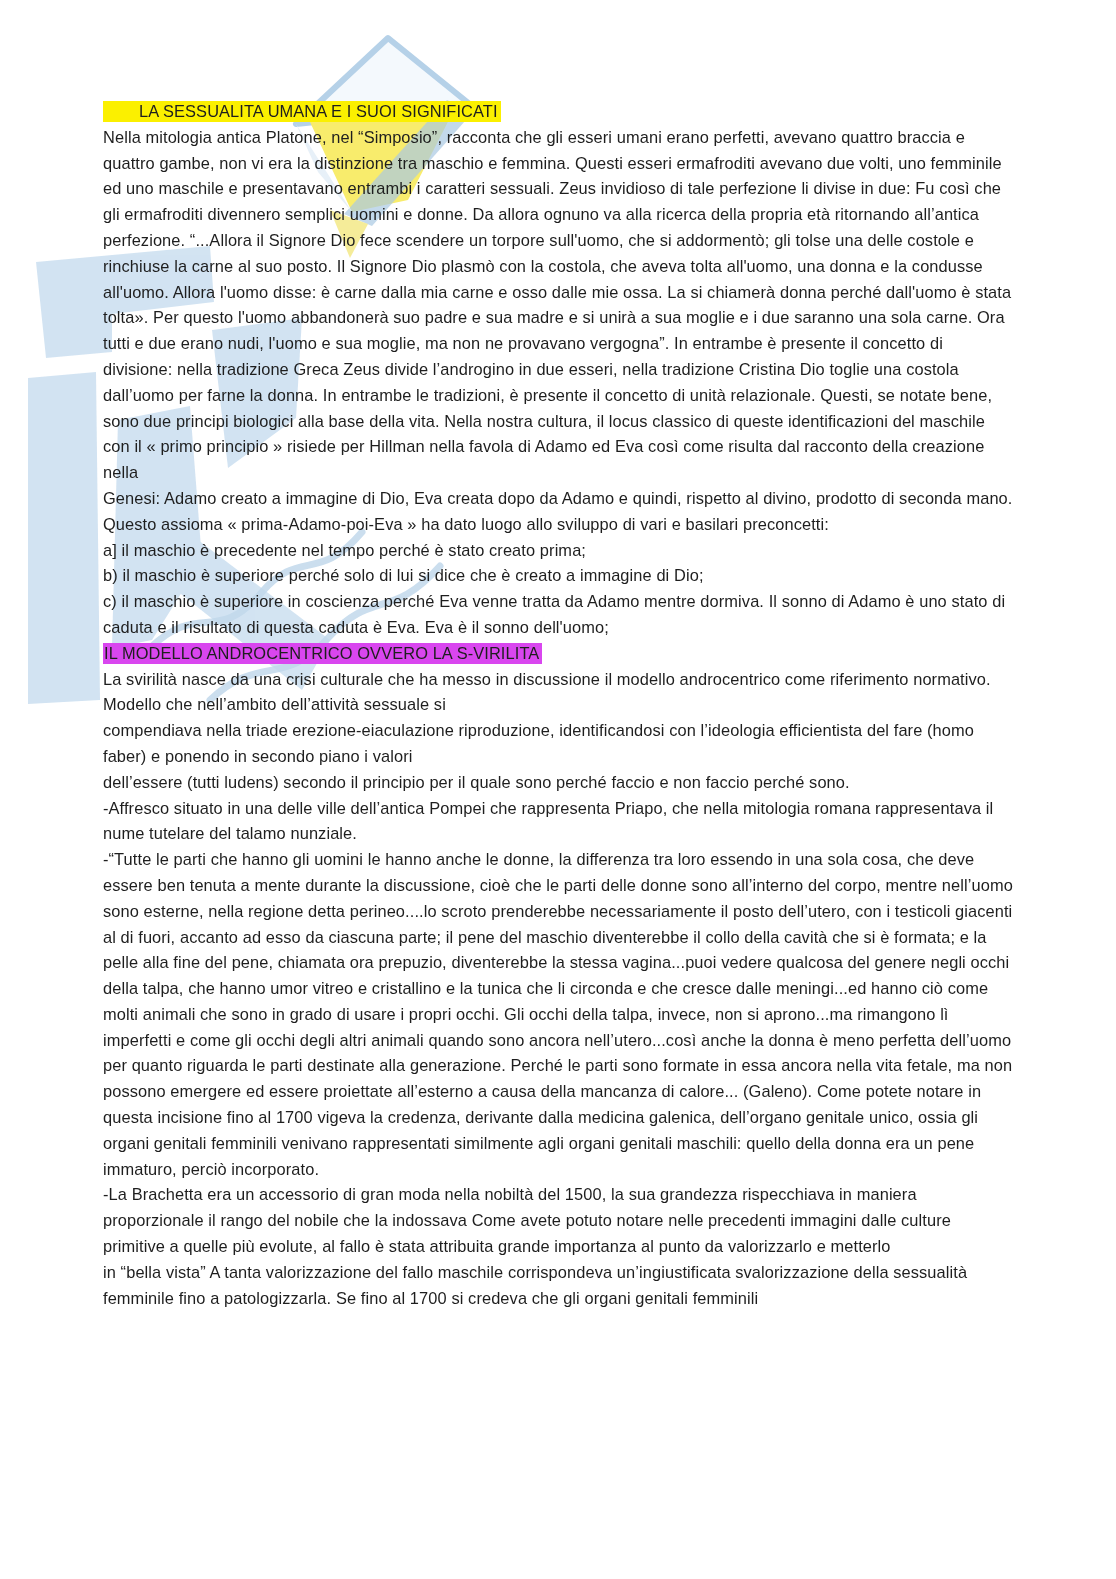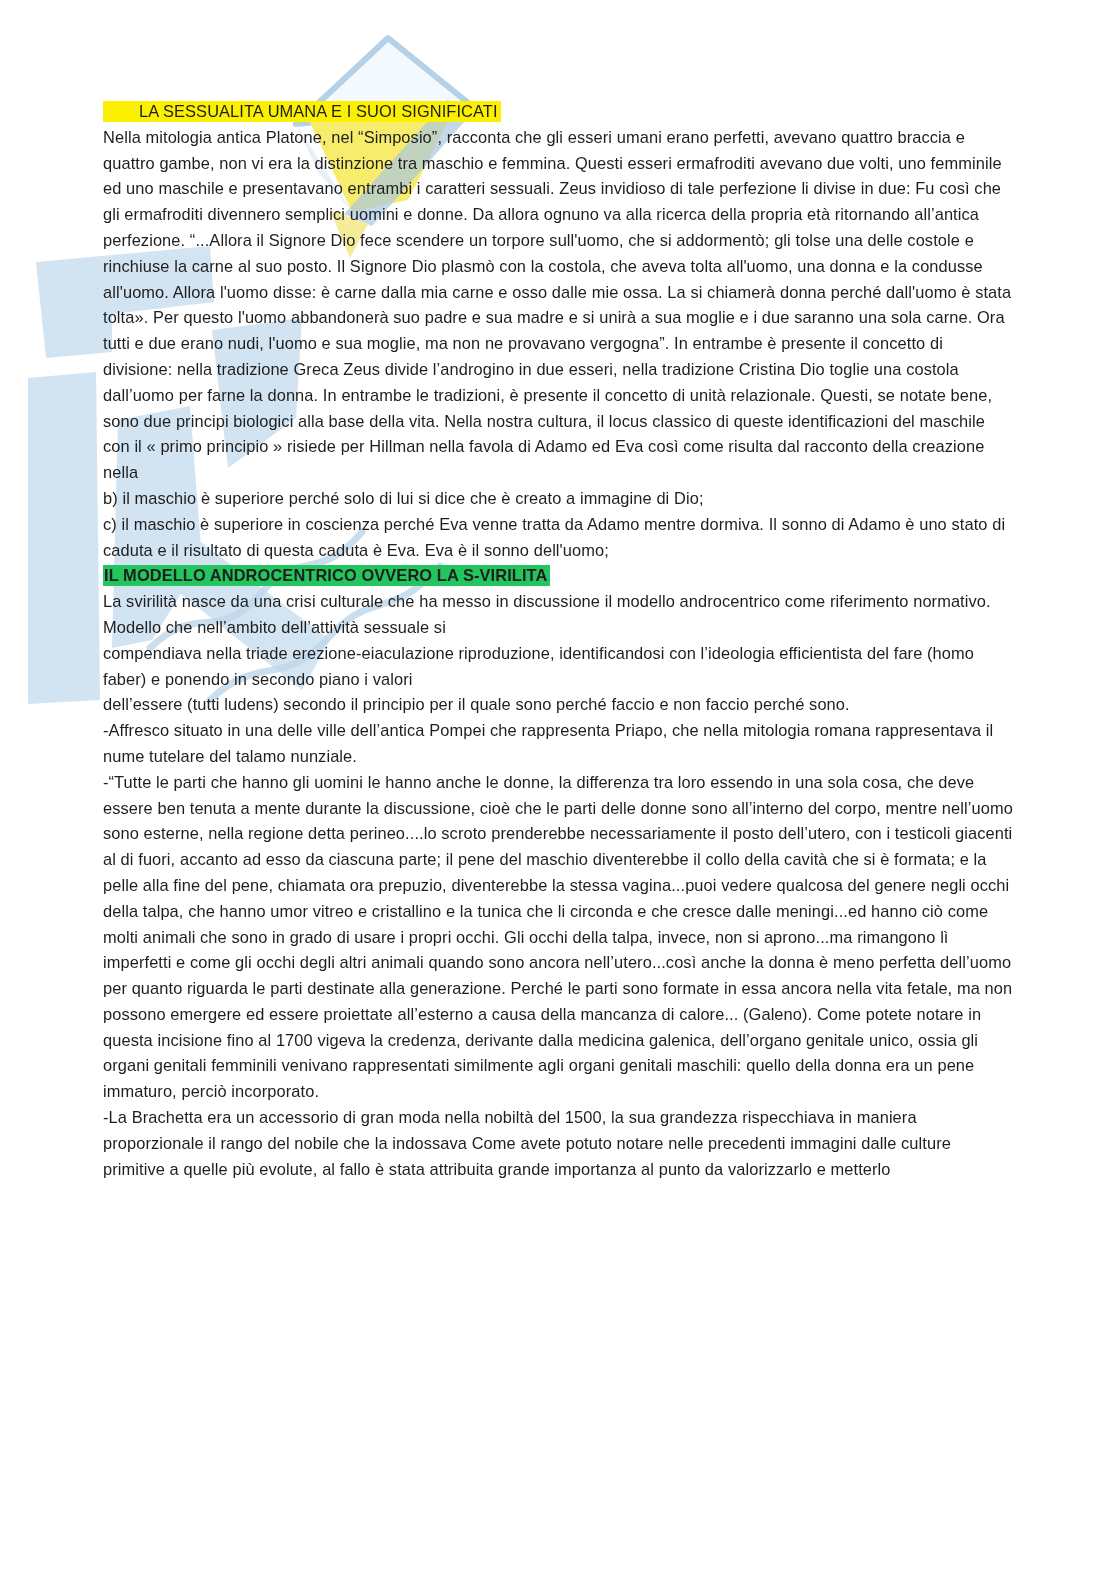--- a/index.html
+++ b/index.html
@@ -52,24 +52,27 @@
     </g>
     <g fill="none" stroke="#c2d9ec" stroke-width="7" stroke-linecap="round" opacity="0.85">
       <path d="M150,648 C 200,600 216,646 262,592 C 300,548 318,584 362,532"></path>
       <path d="M210,700 C 262,652 282,690 330,636 C 372,590 392,620 440,566"></path>
     </g>
   </svg>
 
   <div class="content" id="content">
       <p class="heading-line"><span class="hl" style="background: rgb(251, 240, 0); padding-left: 36px;">LA SESSUALITA UMANA E I SUOI SIGNIFICATI</span></p>
       <p>Nella mitologia antica Platone, nel “Simposio”, racconta che gli esseri umani erano perfetti, avevano quattro braccia e quattro gambe, non vi era la distinzione tra maschio e femmina. Questi esseri ermafroditi avevano due volti, uno femminile ed uno maschile e presentavano entrambi  i caratteri sessuali. Zeus invidioso di tale perfezione li divise in due: Fu così che gli ermafroditi divennero semplici uomini e donne. Da allora ognuno va alla ricerca della propria età ritornando  all’antica perfezione. “...Allora il Signore Dio fece scendere un torpore sull'uomo, che si addormentò; gli tolse una delle costole e rinchiuse la carne al suo posto. Il Signore Dio plasmò con la costola, che aveva tolta all'uomo, una donna e la condusse all'uomo. Allora l'uomo disse: è carne dalla mia carne e osso dalle mie ossa. La si chiamerà donna perché dall'uomo è stata tolta». Per questo l'uomo abbandonerà suo padre e sua madre e si unirà a sua moglie e i due saranno una sola carne. Ora tutti e due erano nudi, l'uomo e sua moglie, ma non ne provavano vergogna”. In entrambe è presente il concetto di divisione: nella tradizione Greca Zeus divide l’androgino in due esseri, nella tradizione Cristina Dio toglie una costola dall’uomo per farne la donna. In entrambe le tradizioni, è presente il concetto di unità relazionale. Questi, se notate bene, sono due principi biologici alla base della vita. Nella nostra cultura, il locus classico di queste identificazioni del maschile con il « primo principio » risiede per Hillman nella favola di Adamo ed Eva così come risulta dal racconto della creazione nella</p>
+      <p>Genesi: Adamo creato a immagine di Dio, Eva creata dopo da Adamo e quindi, rispetto al divino, prodotto di seconda mano. Questo assioma « prima-Adamo-poi-Eva » ha dato luogo allo sviluppo di vari e basilari preconcetti:</p>
+      <p>a] il maschio è precedente nel tempo perché è stato creato prima;</p>
       <p>b) il maschio è superiore perché solo di lui si dice che è creato a immagine di Dio;</p>
       <p>c) il maschio è superiore in coscienza perché Eva venne tratta da Adamo mentre dormiva. Il sonno di Adamo è uno stato di caduta e il risultato di questa caduta è Eva. Eva è il sonno dell'uomo;</p>
-      <p class="heading-line"><span class="hl" style="background: #22c55e; font-weight: bold;">IL MODELLO ANDROCENTRICO OVVERO LA S-VIRILITA</span></p>
+      <p class="heading-line"><span class="hl" style="background: #d946ef;">IL MODELLO ANDROCENTRICO OVVERO LA S-VIRILITA</span></p>
       <p>La svirilità nasce da una crisi culturale che ha messo in discussione il modello androcentrico come riferimento normativo. Modello che nell’ambito dell’attività sessuale si</p>
       <p>compendiava nella triade erezione-eiaculazione riproduzione, identificandosi con l’ideologia efficientista del fare (homo faber) e ponendo in secondo piano i valori</p>
       <p>dell’essere (tutti ludens) secondo il principio per il quale sono perché faccio e non faccio perché sono.</p>
       <p>-Affresco situato in una delle ville dell’antica Pompei che rappresenta Priapo, che nella mitologia romana rappresentava il nume tutelare del talamo nunziale.</p>
       <p>-“Tutte le parti che hanno gli uomini le hanno anche le donne, la differenza tra loro essendo in una sola cosa, che deve essere ben tenuta a mente durante la discussione, cioè che le parti delle donne sono all’interno del corpo, mentre nell’uomo sono esterne, nella regione detta perineo....lo scroto prenderebbe necessariamente il posto dell’utero, con i testicoli giacenti al di fuori, accanto ad esso da ciascuna parte; il pene del maschio diventerebbe il collo della cavità che si è formata; e la pelle alla fine del pene, chiamata ora prepuzio, diventerebbe la stessa vagina...puoi vedere qualcosa del genere negli occhi della talpa, che hanno umor vitreo e cristallino e la tunica che li circonda e che cresce dalle meningi...ed hanno ciò come molti animali che sono in grado di usare i propri occhi. Gli occhi della talpa, invece, non si aprono...ma rimangono lì imperfetti e come gli occhi degli altri animali quando sono ancora nell’utero...così anche la donna è meno perfetta dell’uomo per quanto riguarda le parti destinate alla generazione. Perché le parti sono formate in essa ancora nella vita fetale, ma non possono emergere ed essere proiettate all’esterno a causa della mancanza di calore... (Galeno). Come potete notare in questa incisione fino al 1700 vigeva la credenza, derivante dalla medicina galenica, dell’organo genitale unico, ossia gli organi genitali femminili venivano rappresentati similmente agli organi genitali maschili: quello della donna era un pene immaturo, perciò incorporato.</p>
       <p>-La Brachetta era un accessorio di gran moda nella nobiltà del 1500, la sua grandezza rispecchiava in maniera proporzionale il rango del nobile che la indossava Come avete potuto notare nelle precedenti immagini dalle culture primitive a quelle più evolute, al fallo è stata attribuita grande importanza al punto da valorizzarlo e metterlo</p>
+      <p>in “bella vista” A tanta valorizzazione del fallo maschile corrispondeva un’ingiustificata svalorizzazione della sessualità femminile fino a patologizzarla. Se fino al 1700 si credeva che gli organi genitali femminili</p>
     </div>
 
 </div>
 
 </body></html>

